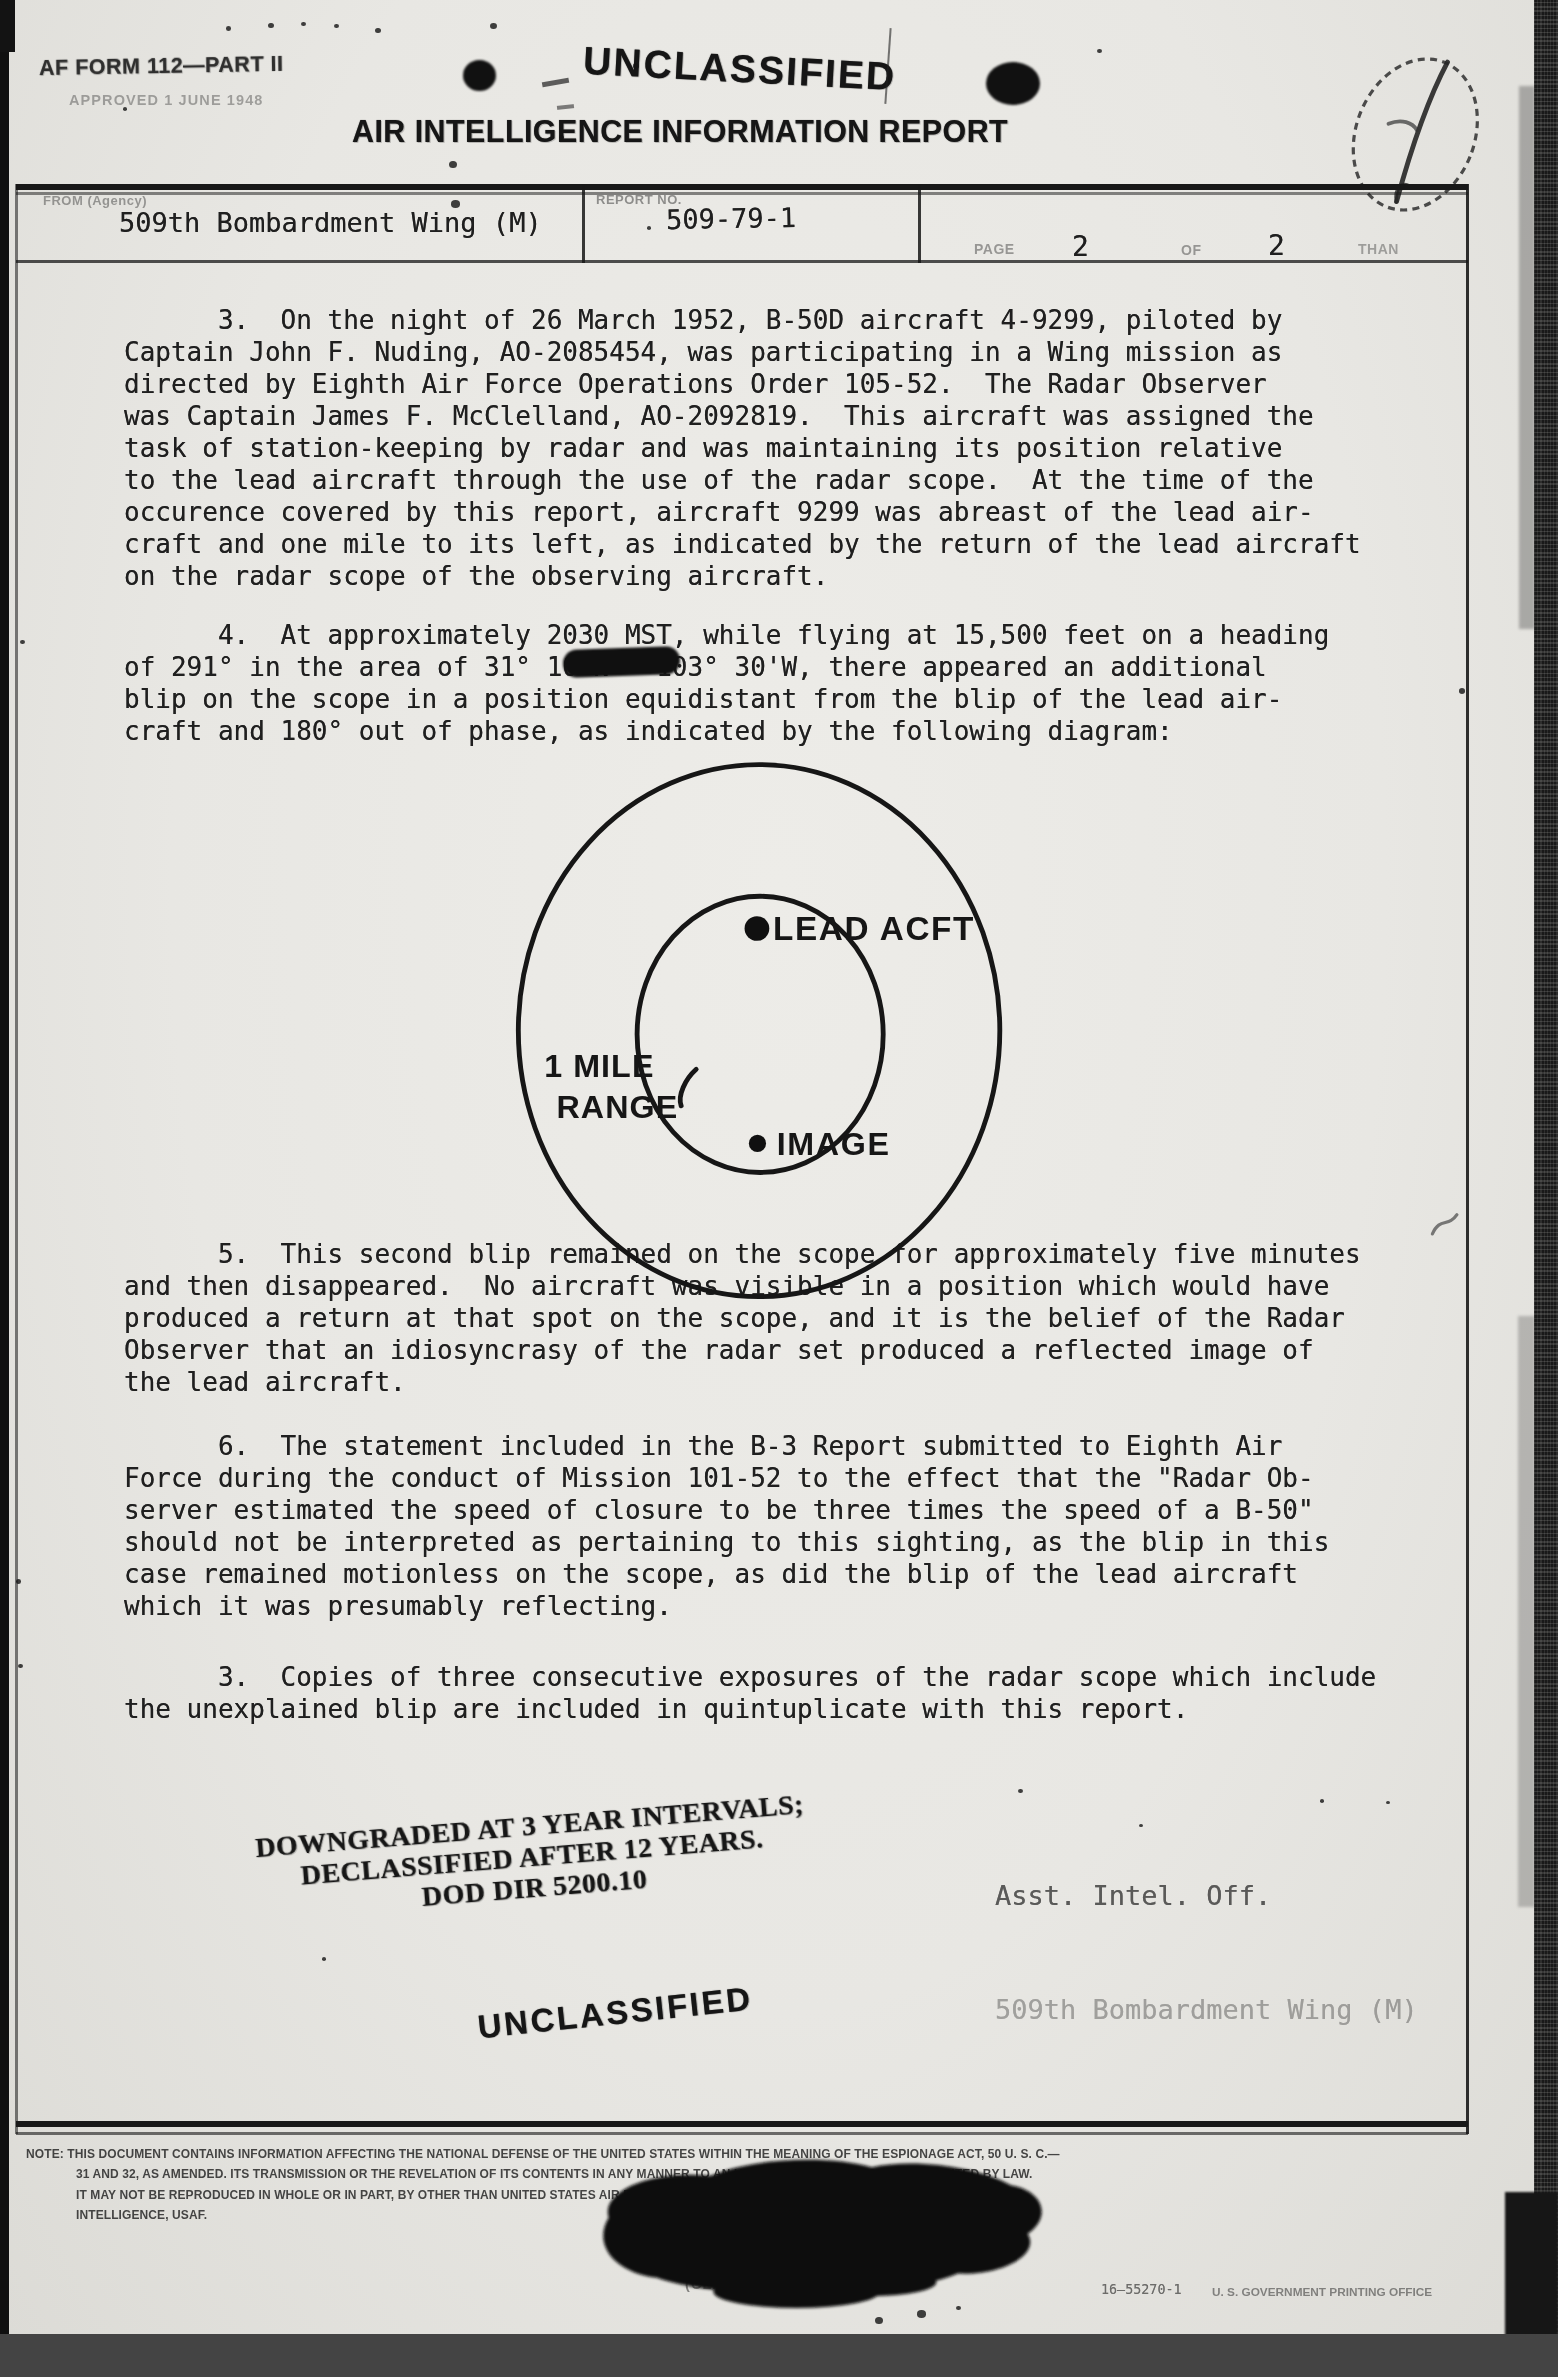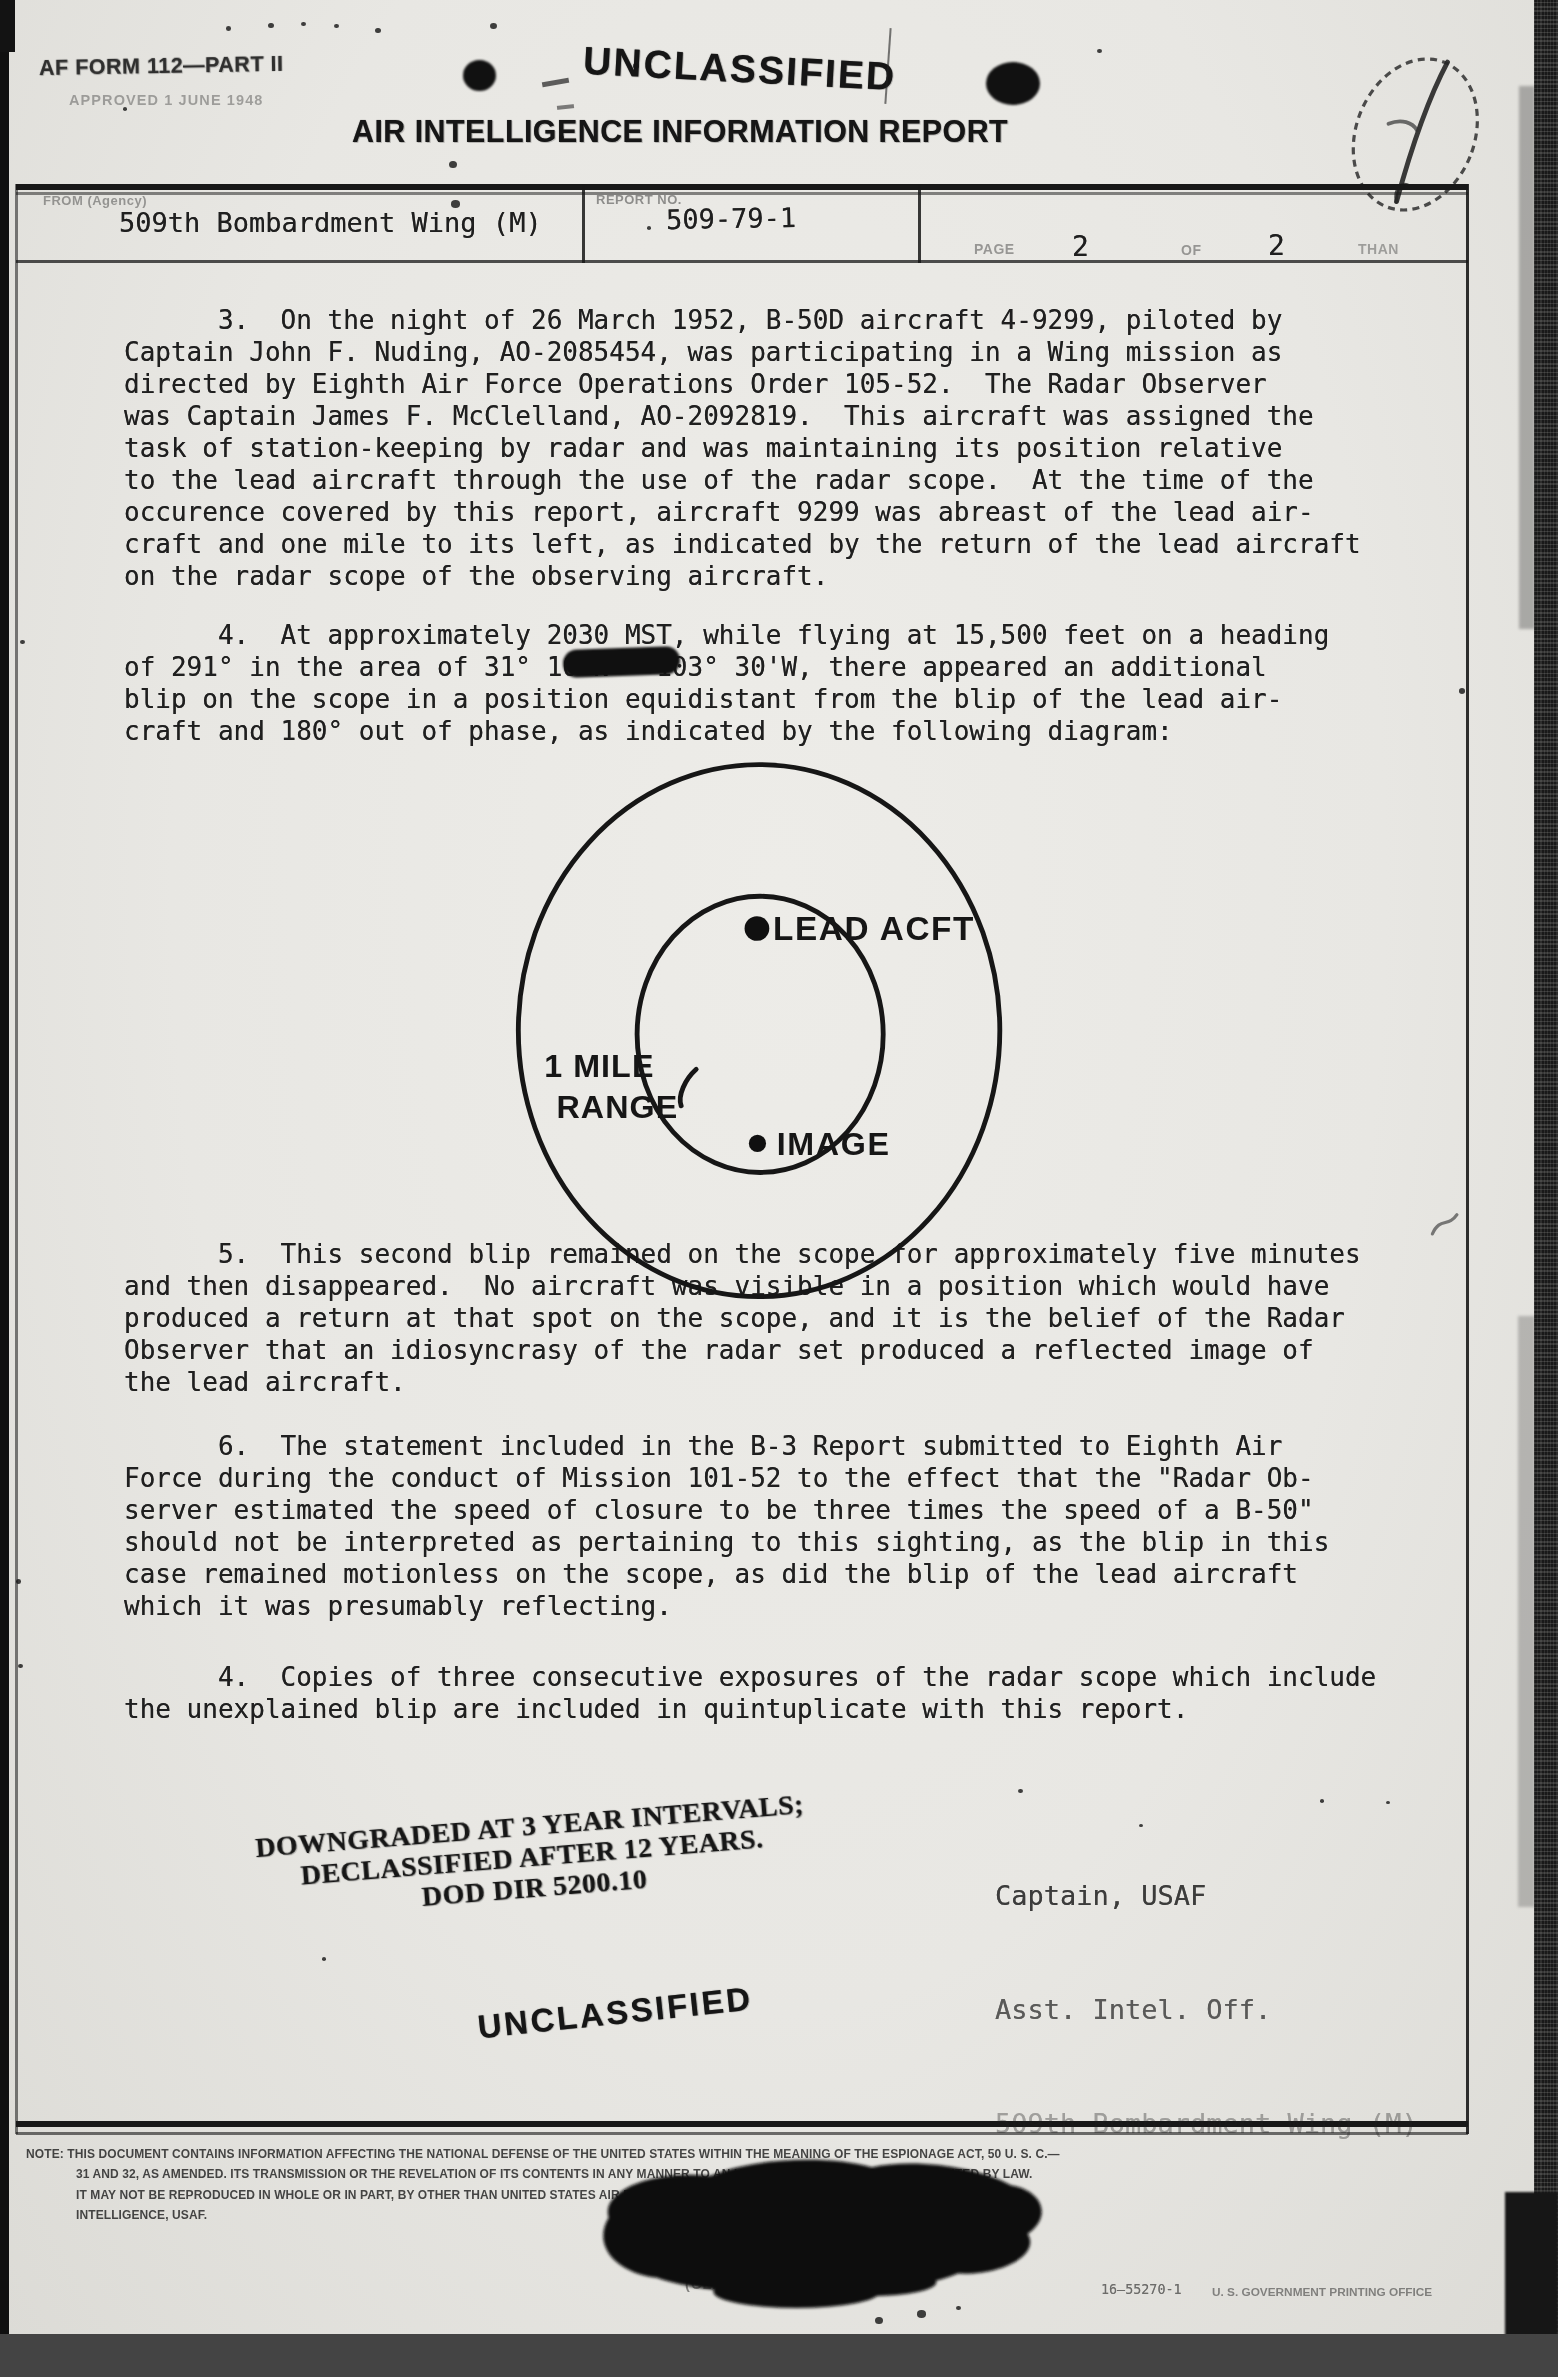--- a/index.html
+++ b/index.html
@@ -100,21 +100,21 @@
 and then disappeared.  No aircraft was visible in a position which would have
 produced a return at that spot on the scope, and it is the belief of the Radar
 Observer that an idiosyncrasy of the radar set produced a reflected image of
 the lead aircraft.</div>
   <div class="abs mono para" style="left:124px;top:1430px;">      6.  The statement included in the B-3 Report submitted to Eighth Air
 Force during the conduct of Mission 101-52 to the effect that the "Radar Ob-
 server estimated the speed of closure to be three times the speed of a B-50"
 should not be interpreted as pertaining to this sighting, as the blip in this
 case remained motionless on the scope, as did the blip of the lead aircraft
 which it was presumably reflecting.</div>
-  <div class="abs mono para" style="left:124px;top:1661px;">      4.  Copies of three consecutive exposures of the radar scope which include
+  <div class="abs mono para" style="left:124px;top:1661px;">      3.  Copies of three consecutive exposures of the radar scope which include
 the unexplained blip are included in quintuplicate with this report.</div>
 
   <div class="abs" style="left:563px;top:648px;width:117px;height:28px;background:#101010;border-radius:14px;filter:blur(1.1px);transform:rotate(-2deg);"></div>
 
   <svg class="abs" style="left:492px;top:751px;" width="532" height="578" viewBox="0 0 990 1075">
     <ellipse cx="497" cy="520" rx="448" ry="495" fill="none" stroke="#161616" stroke-width="9"></ellipse>
     <ellipse cx="499" cy="527" rx="229" ry="257" fill="none" stroke="#161616" stroke-width="9"></ellipse>
     <circle cx="493" cy="330" r="23" fill="#101010"></circle>
     <circle cx="494" cy="730" r="16" fill="#101010"></circle>
     <path d="M380,592 C360,610 345,640 352,660" fill="none" stroke="#161616" stroke-width="9" stroke-linecap="round"></path>
@@ -128,21 +128,20 @@
     <path d="M12,48 C26,16 42,36 58,12" fill="none" stroke="#3a3a3a" stroke-width="6" stroke-linecap="round" opacity=".65"></path>
   </svg>
 
   <div class="abs serif stamp" style="left:215px;top:1810px;width:634px;text-align:center;font-size:28px;line-height:31px;letter-spacing:0.5px;transform:rotate(-4.6deg);filter:blur(0.2px);">
     <div>DOWNGRADED AT 3 YEAR INTERVALS;</div>
     <div>DECLASSIFIED AFTER 12 YEARS.</div>
     <div>DOD DIR 5200.10</div>
   </div>
 
   <div class="abs mono" style="left:995px;top:1801px;font-size:27px;line-height:38px;">
-    <div class="sig-line" style="opacity:.85;">Captain, USAF</div>
     <div class="sig-line" style="opacity:.7;filter:blur(0.3px);">Asst. Intel. Off.</div>
     <div class="sig-line" style="opacity:.35;filter:blur(0.6px);">509th Bombardment Wing (M)</div>
   </div>
 
   <div class="abs sans stamp" style="left:477px;top:1994px;font-size:33px;letter-spacing:2.7px;transform:rotate(-6deg);">UNCLASSIFIED</div>
 
   <div class="abs note-line" style="left:26px;top:2147px;">NOTE: THIS DOCUMENT CONTAINS INFORMATION AFFECTING THE NATIONAL DEFENSE OF THE UNITED STATES WITHIN THE MEANING OF THE ESPIONAGE ACT, 50 U. S. C.—</div>
   <div class="abs note-line" style="left:76px;top:2167px;">31 AND 32, AS AMENDED.   ITS TRANSMISSION OR THE REVELATION OF ITS CONTENTS IN ANY MANNER TO AN UNAUTHORIZED PERSON IS PROHIBITED BY LAW.</div>
   <div class="abs note-line" style="left:76px;top:2188px;">IT MAY NOT BE REPRODUCED IN WHOLE OR IN PART, BY OTHER THAN UNITED STATES AIR FORCE AGENCIES, EXCEPT BY PERMISSION OF THE DIRECTOR OF</div>
   <div class="abs note-line" style="left:76px;top:2208px;">INTELLIGENCE, USAF.</div>

